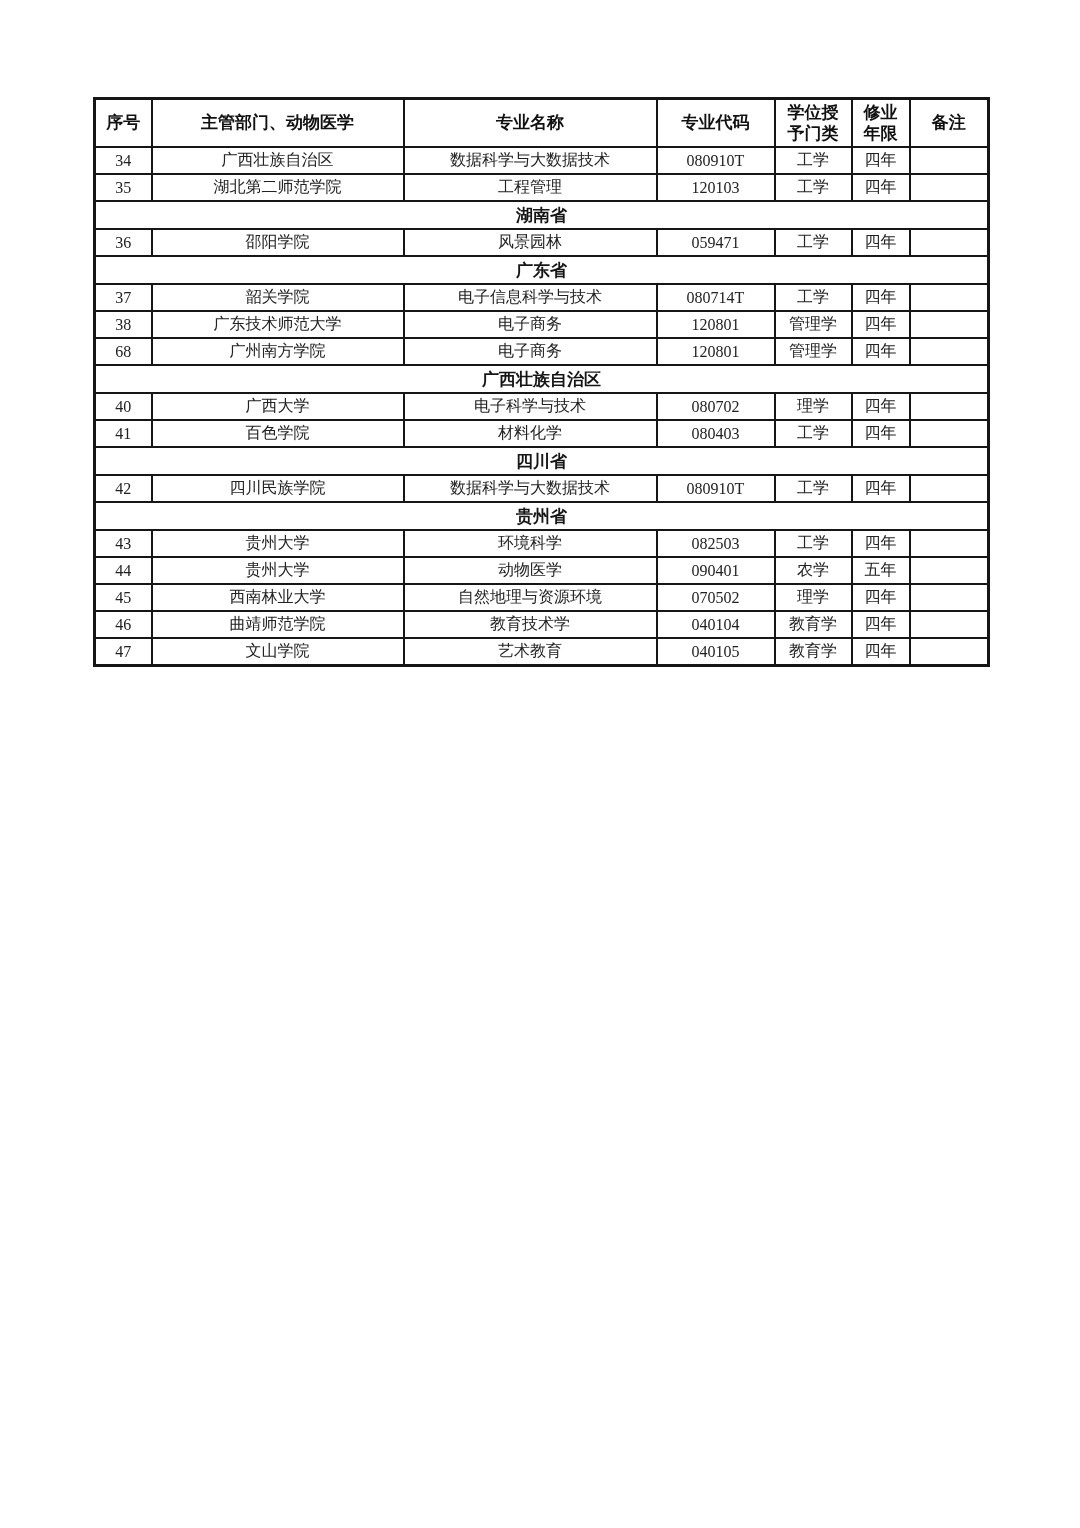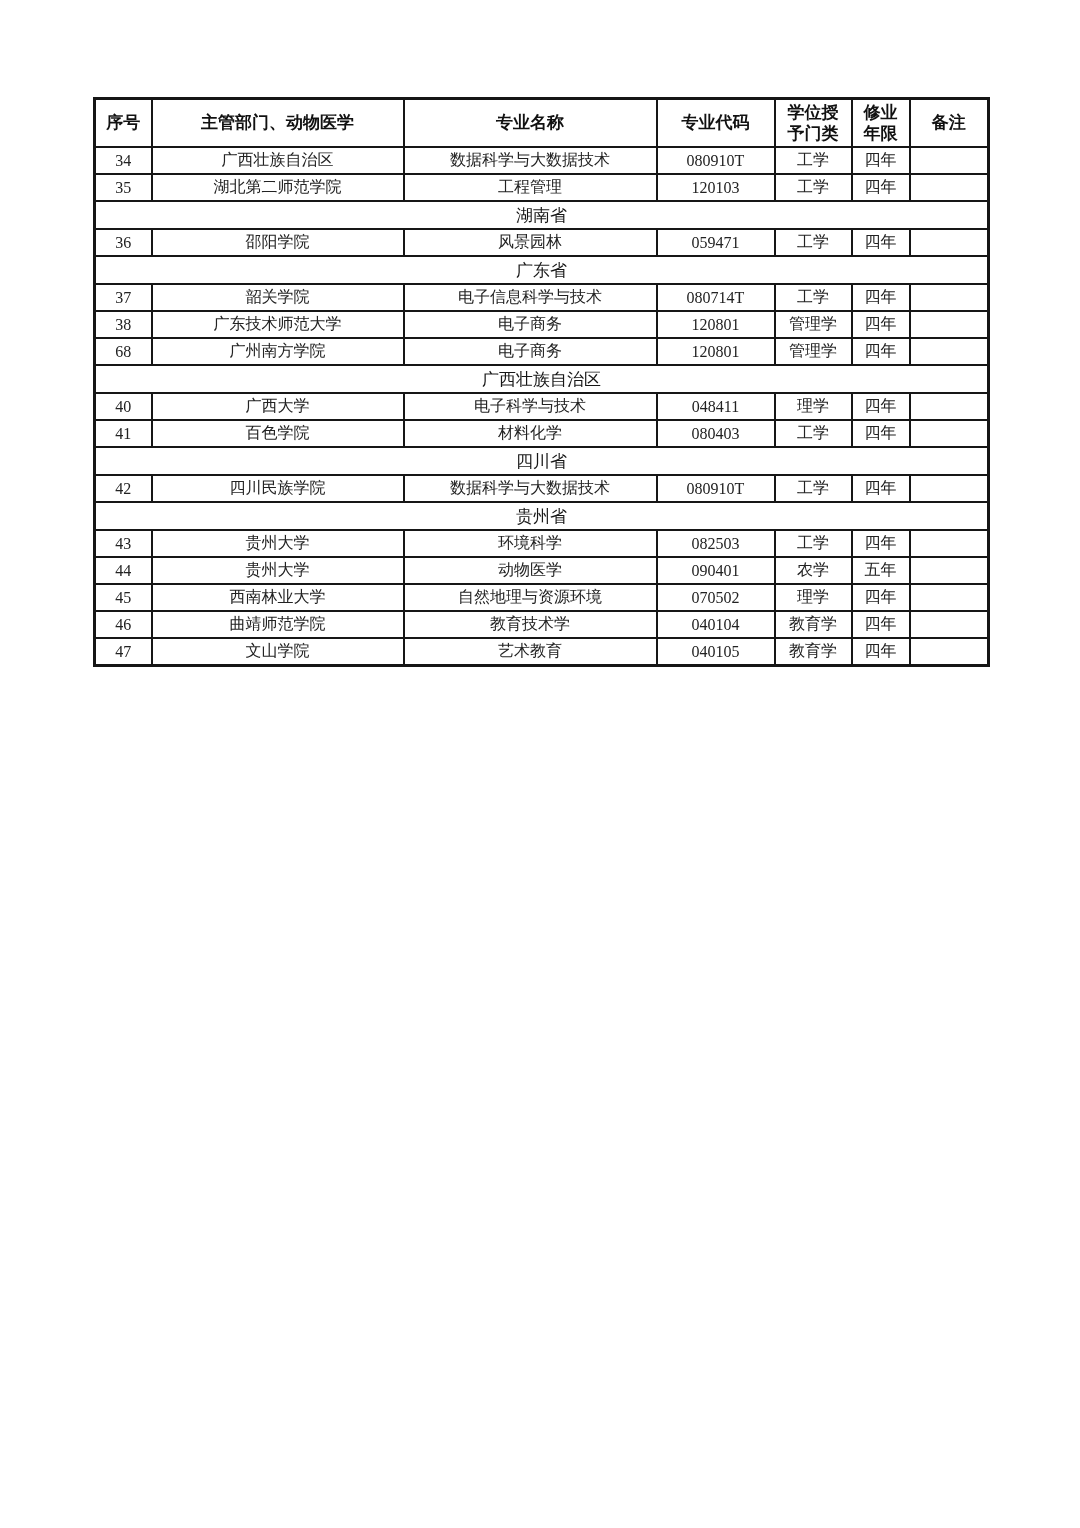--- a/index.html
+++ b/index.html
@@ -46,21 +46,21 @@
     display: block;
   }
   .doc-table td {
     height: 25px;
     font-size: 16px;
     color: #222222;
   }
   .doc-table tr.section-row td {
     height: 26px;
     font-family: "Liberation Sans", "DejaVu Sans", sans-serif;
-    font-weight: normal;
+    font-weight: bold;
     font-size: 17px;
     color: #161616;
   }
   .page-number {
     position: absolute;
     left: 880px;
     top: 1455px;
     width: 120px;
     text-align: center;
     font-size: 17px;
@@ -177,21 +177,21 @@
     <td>四年</td>
     <td></td>
   </tr>
         <tr class="section-row">
     <td colspan="7">广西壮族自治区</td>
   </tr>
         <tr class="data-row">
     <td>40</td>
     <td>广西大学</td>
     <td>电子科学与技术</td>
-    <td>048411</td>
+    <td>080702</td>
     <td>理学</td>
     <td>四年</td>
     <td></td>
   </tr>
         <tr class="data-row">
     <td>41</td>
     <td>百色学院</td>
     <td>材料化学</td>
     <td>080403</td>
     <td>工学</td>

